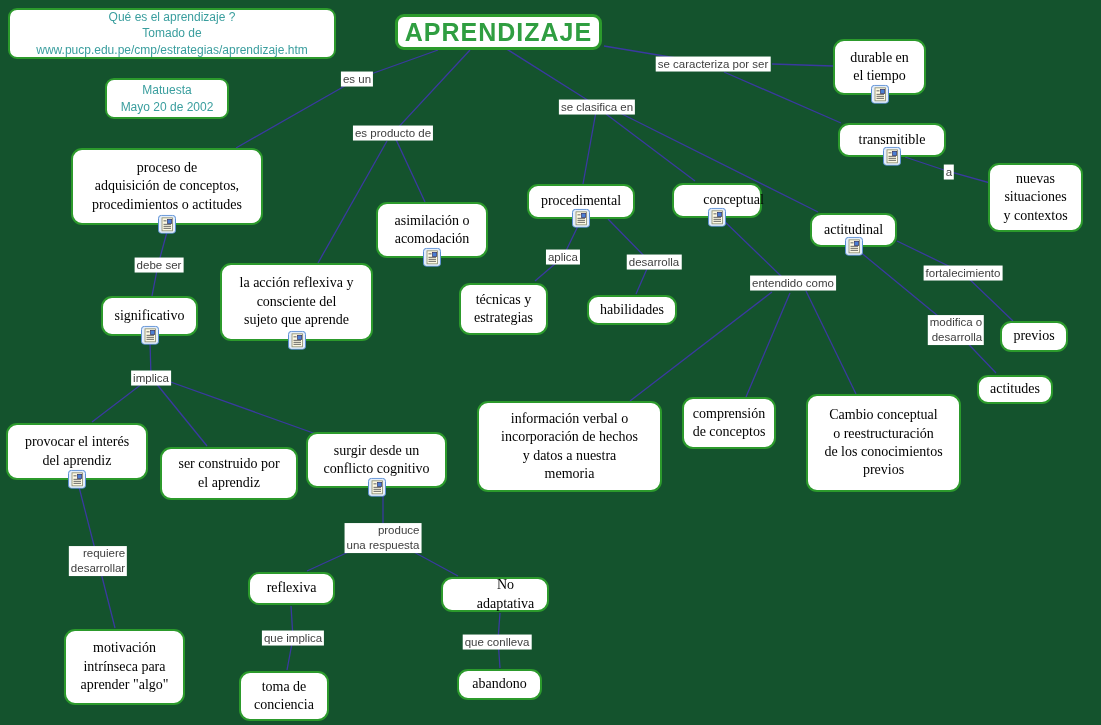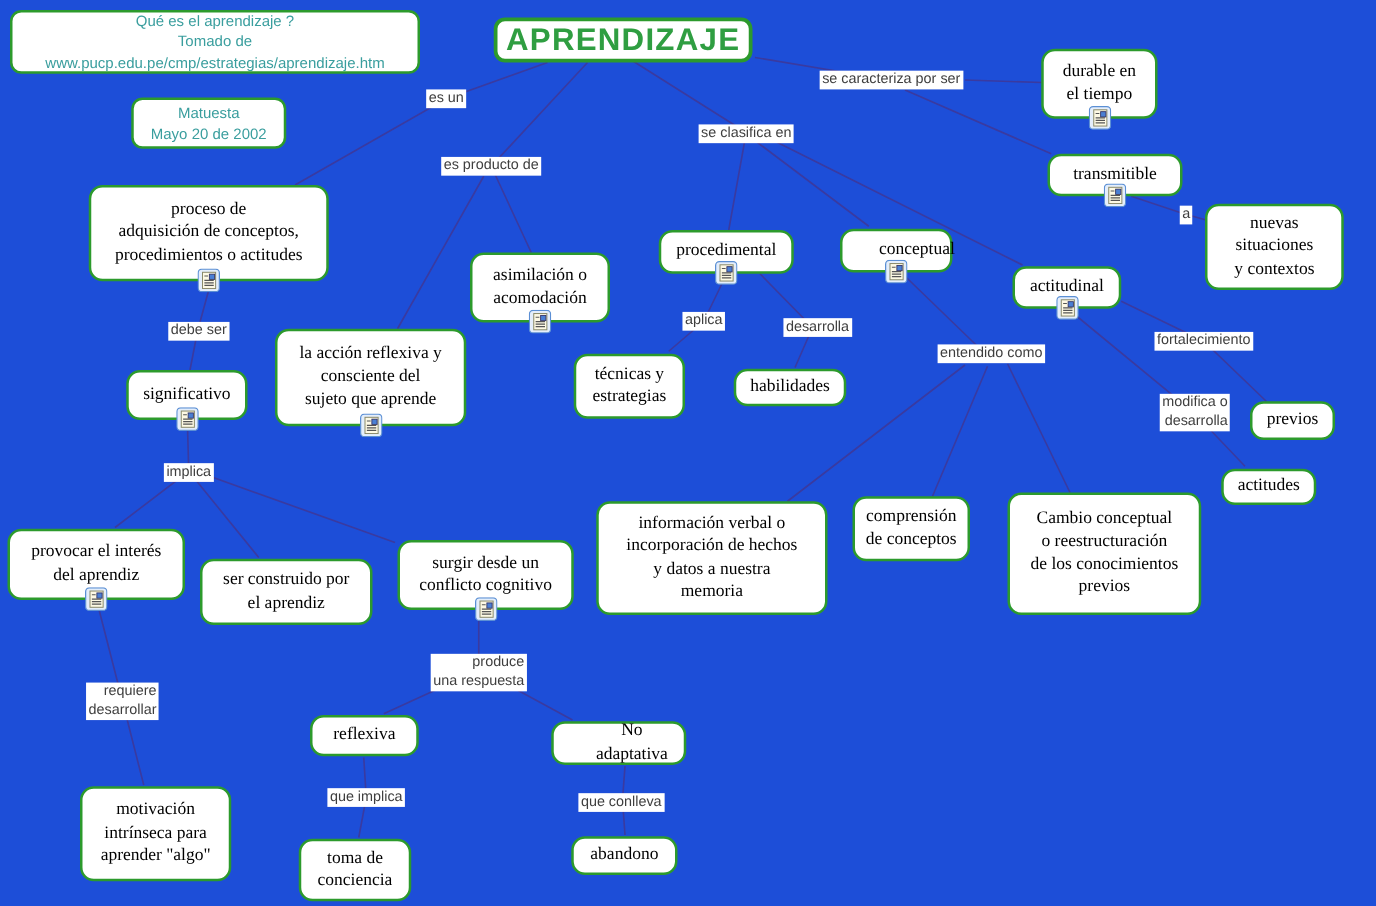--- a/index.html
+++ b/index.html
@@ -4,21 +4,21 @@
 <style>
   :root{
     --green:#2c9a2c;
     --title-green:#2f9e41;
     --teal:#3a9e9e;
     --line:#3a3aa0;
     --label:#3e3e3e;
   }
   html,body{margin:0;padding:0;background:#fff;}
   .stage{
-    position:relative;width:1101px;height:725px;background:#1d4ed8;overflow:hidden;
+    position:relative;width:1101px;height:725px;background:#14532d;overflow:hidden;
     font-family:"Liberation Sans",sans-serif;
   }
   svg.edges{position:absolute;left:0;top:0;z-index:1;}
   svg.edges polyline{fill:none;stroke:var(--line);stroke-width:1.3;}
   .node{
     position:absolute;box-sizing:border-box;z-index:2;
     border:2px solid var(--green);border-radius:11px;background:#fff;
     display:flex;align-items:center;justify-content:center;text-align:center;
     font-family:"Liberation Serif",serif;font-size:14px;color:#000;
     line-height:1.32;white-space:pre-line;padding:1px 3px;
@@ -94,21 +94,21 @@
         </svg></span></div>
     <div class="node " style="left: 838px; top: 123px; width: 108px; height: 34px;"><span>transmitible</span><span class="res-icon"><svg viewBox="0 0 18 19" width="18" height="19">
           <rect x="0.5" y="0.5" width="17" height="18" rx="3" fill="#e4eefb" stroke="#5b8fd4"></rect>
           <rect x="4" y="3" width="10.5" height="13" fill="#fdf9e4" stroke="#8a8a6a" stroke-width="0.8"></rect>
           <rect x="9.5" y="4.5" width="4.2" height="4.2" fill="#4a7fd4" stroke="#333366" stroke-width="0.7"></rect>
           <line x1="5.5" y1="6" x2="8.5" y2="6" stroke="#555" stroke-width="0.9"></line>
           <line x1="5.5" y1="9.5" x2="13" y2="9.5" stroke="#555" stroke-width="0.9"></line>
           <line x1="5.5" y1="11.5" x2="13" y2="11.5" stroke="#555" stroke-width="0.9"></line>
           <line x1="5.5" y1="13.5" x2="13" y2="13.5" stroke="#555" stroke-width="0.9"></line>
         </svg></span></div>
-    <div class="node " style="left: 964px; top: 163px; width: 111px; height: 69px;"><span>nuevas
+    <div class="node " style="left: 988px; top: 163px; width: 95px; height: 69px;"><span>nuevas
 situaciones
 y contextos</span></div>
     <div class="node " style="left: 71px; top: 148px; width: 192px; height: 77px;"><span>proceso de
 adquisición de conceptos,
 procedimientos o actitudes</span><span class="res-icon"><svg viewBox="0 0 18 19" width="18" height="19">
           <rect x="0.5" y="0.5" width="17" height="18" rx="3" fill="#e4eefb" stroke="#5b8fd4"></rect>
           <rect x="4" y="3" width="10.5" height="13" fill="#fdf9e4" stroke="#8a8a6a" stroke-width="0.8"></rect>
           <rect x="9.5" y="4.5" width="4.2" height="4.2" fill="#4a7fd4" stroke="#333366" stroke-width="0.7"></rect>
           <line x1="5.5" y1="6" x2="8.5" y2="6" stroke="#555" stroke-width="0.9"></line>
           <line x1="5.5" y1="9.5" x2="13" y2="9.5" stroke="#555" stroke-width="0.9"></line>
@@ -182,21 +182,21 @@
           <rect x="0.5" y="0.5" width="17" height="18" rx="3" fill="#e4eefb" stroke="#5b8fd4"></rect>
           <rect x="4" y="3" width="10.5" height="13" fill="#fdf9e4" stroke="#8a8a6a" stroke-width="0.8"></rect>
           <rect x="9.5" y="4.5" width="4.2" height="4.2" fill="#4a7fd4" stroke="#333366" stroke-width="0.7"></rect>
           <line x1="5.5" y1="6" x2="8.5" y2="6" stroke="#555" stroke-width="0.9"></line>
           <line x1="5.5" y1="9.5" x2="13" y2="9.5" stroke="#555" stroke-width="0.9"></line>
           <line x1="5.5" y1="11.5" x2="13" y2="11.5" stroke="#555" stroke-width="0.9"></line>
           <line x1="5.5" y1="13.5" x2="13" y2="13.5" stroke="#555" stroke-width="0.9"></line>
         </svg></span></div>
     <div class="node " style="left: 160px; top: 447px; width: 138px; height: 53px;"><span>ser construido por
 el aprendiz</span></div>
-    <div class="node " style="left: 318px; top: 432px; width: 141px; height: 56px;"><span>surgir desde un
+    <div class="node " style="left: 306px; top: 432px; width: 141px; height: 56px;"><span>surgir desde un
 conflicto cognitivo</span><span class="res-icon"><svg viewBox="0 0 18 19" width="18" height="19">
           <rect x="0.5" y="0.5" width="17" height="18" rx="3" fill="#e4eefb" stroke="#5b8fd4"></rect>
           <rect x="4" y="3" width="10.5" height="13" fill="#fdf9e4" stroke="#8a8a6a" stroke-width="0.8"></rect>
           <rect x="9.5" y="4.5" width="4.2" height="4.2" fill="#4a7fd4" stroke="#333366" stroke-width="0.7"></rect>
           <line x1="5.5" y1="6" x2="8.5" y2="6" stroke="#555" stroke-width="0.9"></line>
           <line x1="5.5" y1="9.5" x2="13" y2="9.5" stroke="#555" stroke-width="0.9"></line>
           <line x1="5.5" y1="11.5" x2="13" y2="11.5" stroke="#555" stroke-width="0.9"></line>
           <line x1="5.5" y1="13.5" x2="13" y2="13.5" stroke="#555" stroke-width="0.9"></line>
         </svg></span></div>
     <div class="node " style="left: 477px; top: 401px; width: 185px; height: 91px;"><span>información verbal o

